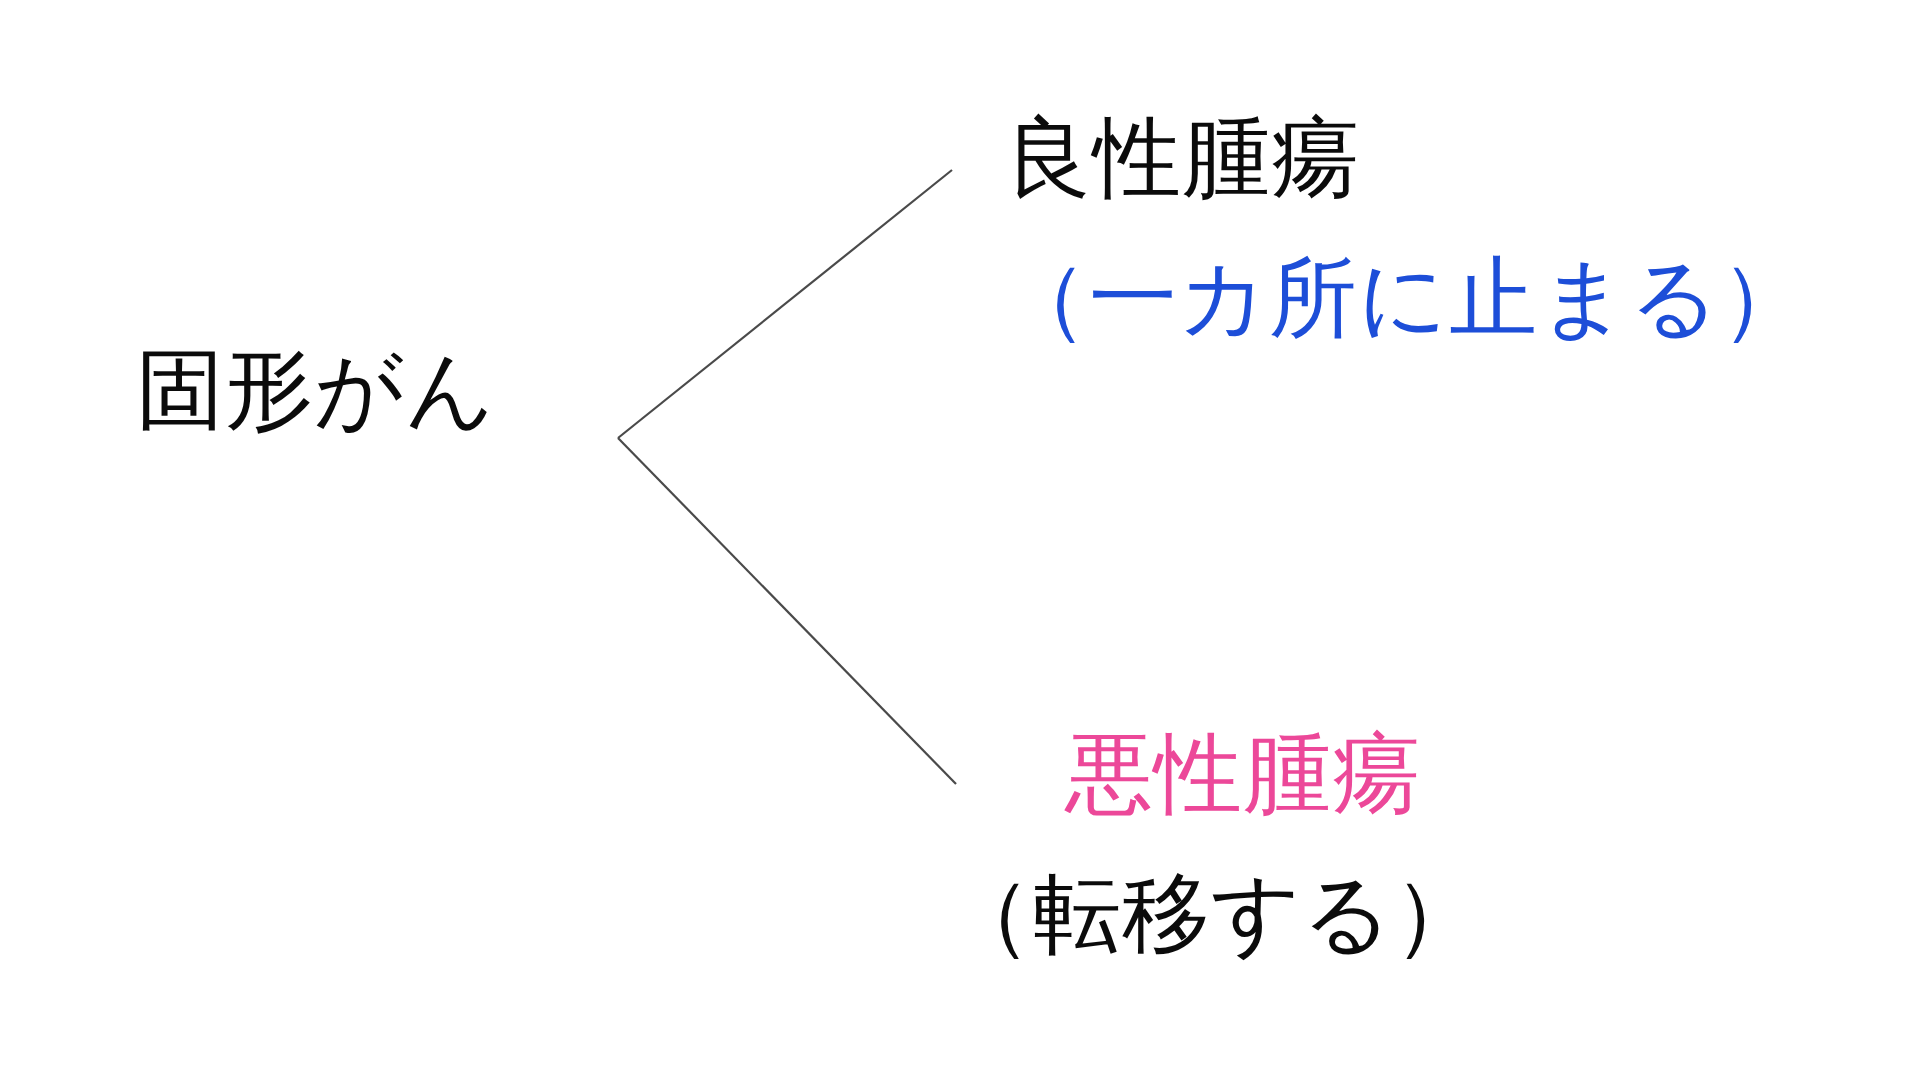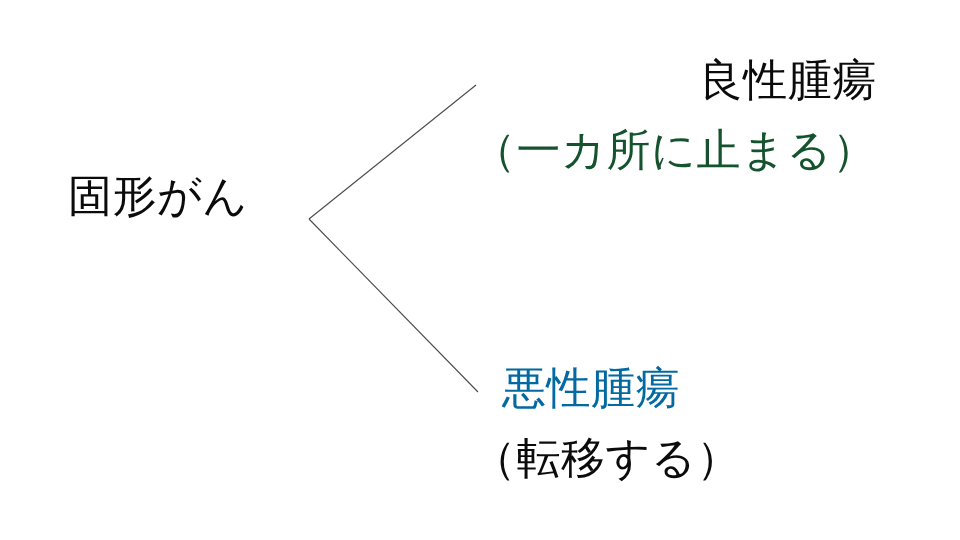--- a/index.html
+++ b/index.html
@@ -55,21 +55,20 @@
     top: 174px;
   }
   #node-root .line.main {
     padding-left: 22px;
   }
 
   
   #node-benign {
     left: 472px;
     top: 58px;
-    text-align: right;
   }
   #node-benign .line.main {
     padding-left: 30px;
   }
 
   
   #node-malignant {
     left: 472px;
     top: 366px;
   }
@@ -86,21 +85,21 @@
     <line x1="309" y1="219" x2="476" y2="85" stroke="#4a4a4a" stroke-width="1.1" shape-rendering="geometricPrecision"></line>
     <line x1="309" y1="219" x2="478" y2="392" stroke="#4a4a4a" stroke-width="1.1" shape-rendering="geometricPrecision"></line>
   </svg>
 
   <div id="node-root" class="node">
     <span class="line main" style="color: rgb(11, 11, 11);">固形がん</span>
   </div>
 
   <div id="node-benign" class="node">
     <span class="line main" style="color: rgb(11, 11, 11);">良性腫瘍</span>
-    <span class="line sub" style="color: #14532d;">（一カ所に止まる）</span>
+    <span class="line sub" style="color: #1d4ed8; margin-left: 28px;">（一カ所に止まる）</span>
   </div>
 
   <div id="node-malignant" class="node">
-    <span class="line main" style="color: #0369a1;">悪性腫瘍</span>
+    <span class="line main" style="color: #ec4899; text-align: center;">悪性腫瘍</span>
     <span class="line sub" style="color: rgb(11, 11, 11);">（転移する）</span>
   </div>
 
 </div>
 
 </body></html>

